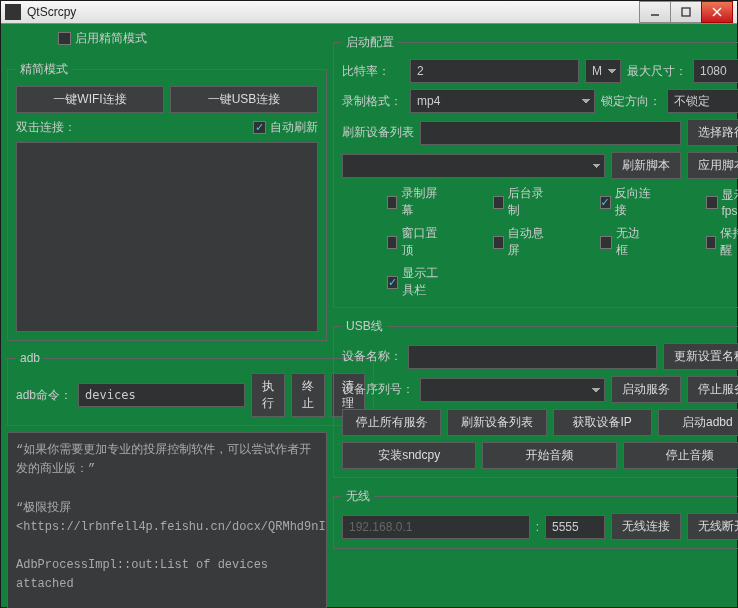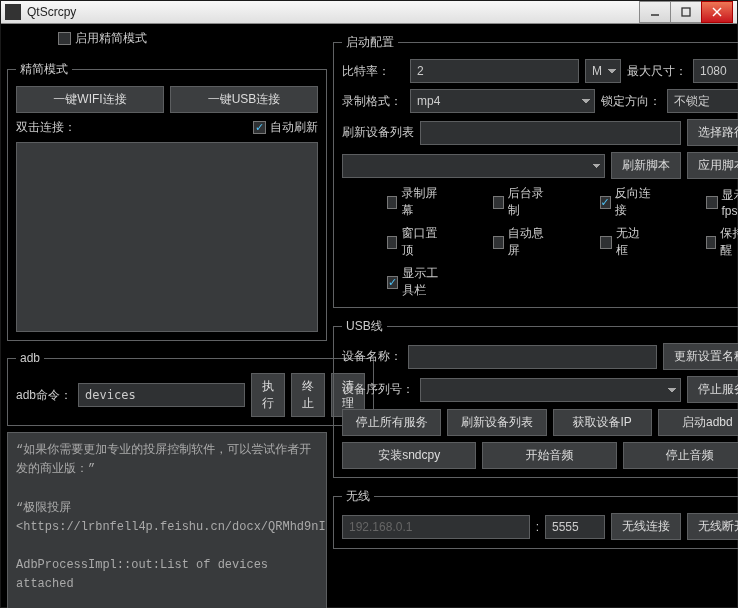--- a/index.html
+++ b/index.html
@@ -1,17 +1,17 @@
 <!DOCTYPE html>
 <html><head>
 <meta charset="utf-8">
 <style>
 * { margin:0; padding:0; box-sizing:border-box; font-family:"Microsoft YaHei","SimSun",sans-serif; font-size:12px; }
 body { background:#6e6e5e; width:738px; height:608px; overflow:hidden; }
-.window { width:738px; height:608px; background:#000000; border:1px solid #1a1a1a; display:flex; flex-direction:column; }
+.window { width:738px; height:608px; background:#15803d; border:1px solid #1a1a1a; display:flex; flex-direction:column; }
 .titlebar { height:30px; background:linear-gradient(#f8f8f8,#e0e0e0); border-bottom:1px solid #888; display:flex; align-items:center; padding:0 4px; }
 .titlebar .icon { width:16px; height:16px; background:#333; margin-right:6px; }
 .titlebar .title { flex:1; color:#222; }
 .titlebar .btns { display:flex; gap:0; }
 .winbtn { width:32px; height:22px; display:flex; align-items:center; justify-content:center; border:1px solid #888; background:linear-gradient(#f0f0f0,#d8d8d8); margin-left:-1px; }
 .winbtn.close { background:linear-gradient(#e75,#c8171e); border-color:#a00; }
 .winbtn svg { width:10px; height:10px; }
 .body { flex:1; display:flex; padding:6px; gap:6px; color:#ccc; }
 .col { display:flex; flex-direction:column; gap:6px; }
 .col.left { width:320px; }
@@ -178,20 +178,21 @@
       <fieldset>
         <legend>USB线</legend>
         <div class="row">
           <span class="lbl">设备名称：</span>
           <input class="qt flex1" style="">
           <button class="qt">更新设置名称</button>
         </div>
         <div class="row">
           <span class="lbl">设备序列号：</span>
           <select class="qt flex1"><option></option></select>
+          <button class="qt">启动服务</button>
           <button class="qt">停止服务</button>
         </div>
         <div class="row">
           <button class="qt flex1">停止所有服务</button>
           <button class="qt flex1">刷新设备列表</button>
           <button class="qt flex1">获取设备IP</button>
           <button class="qt flex1">启动adbd</button>
         </div>
         <div class="row">
           <button class="qt flex1">安装sndcpy</button>

